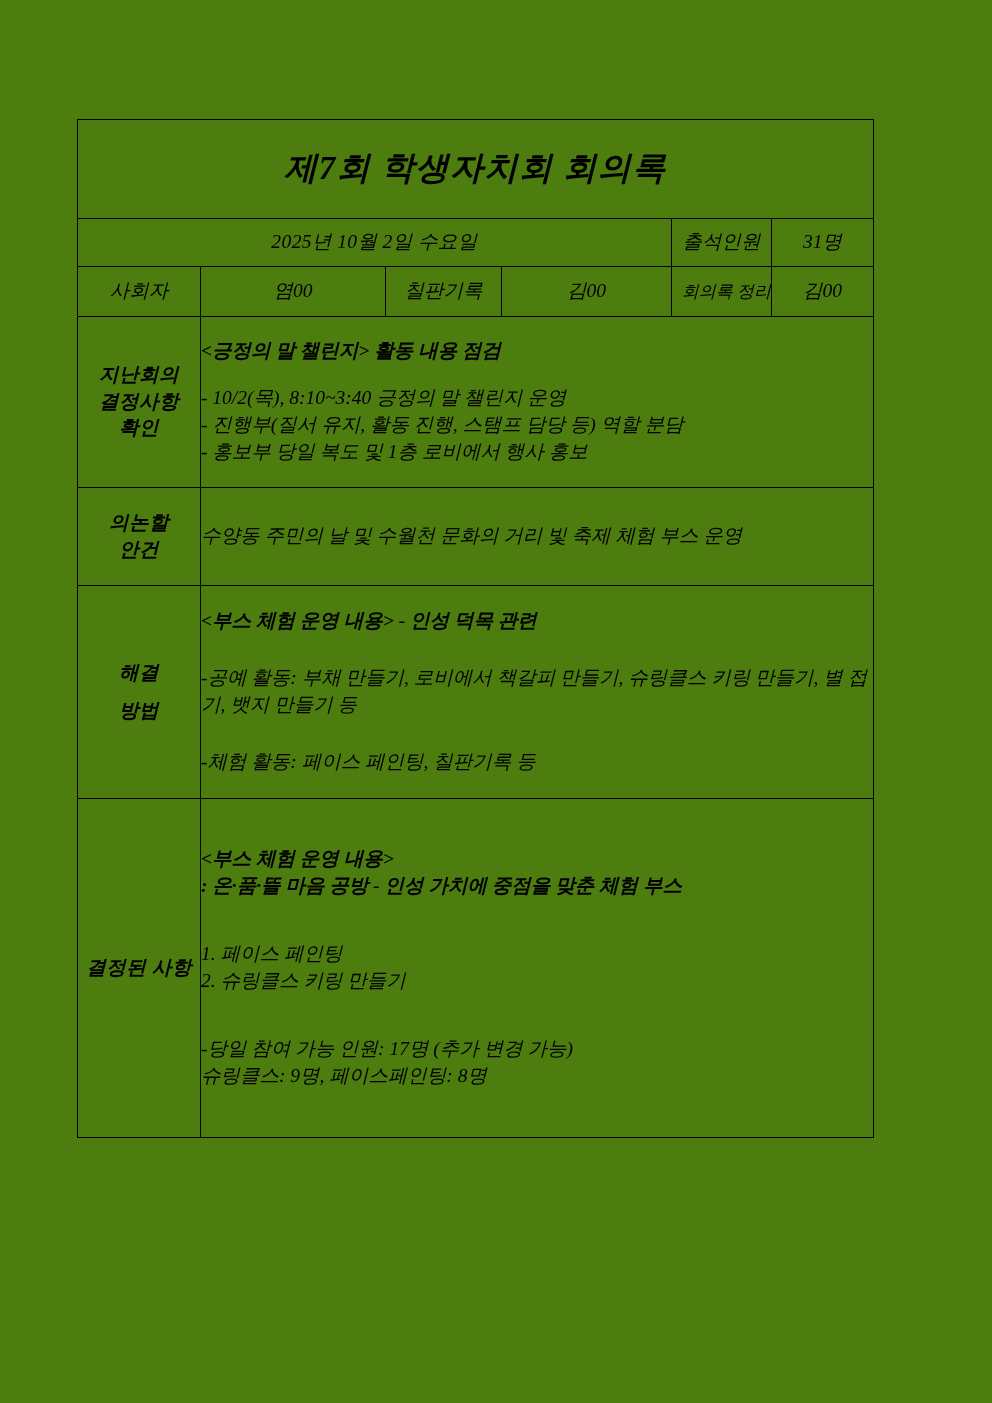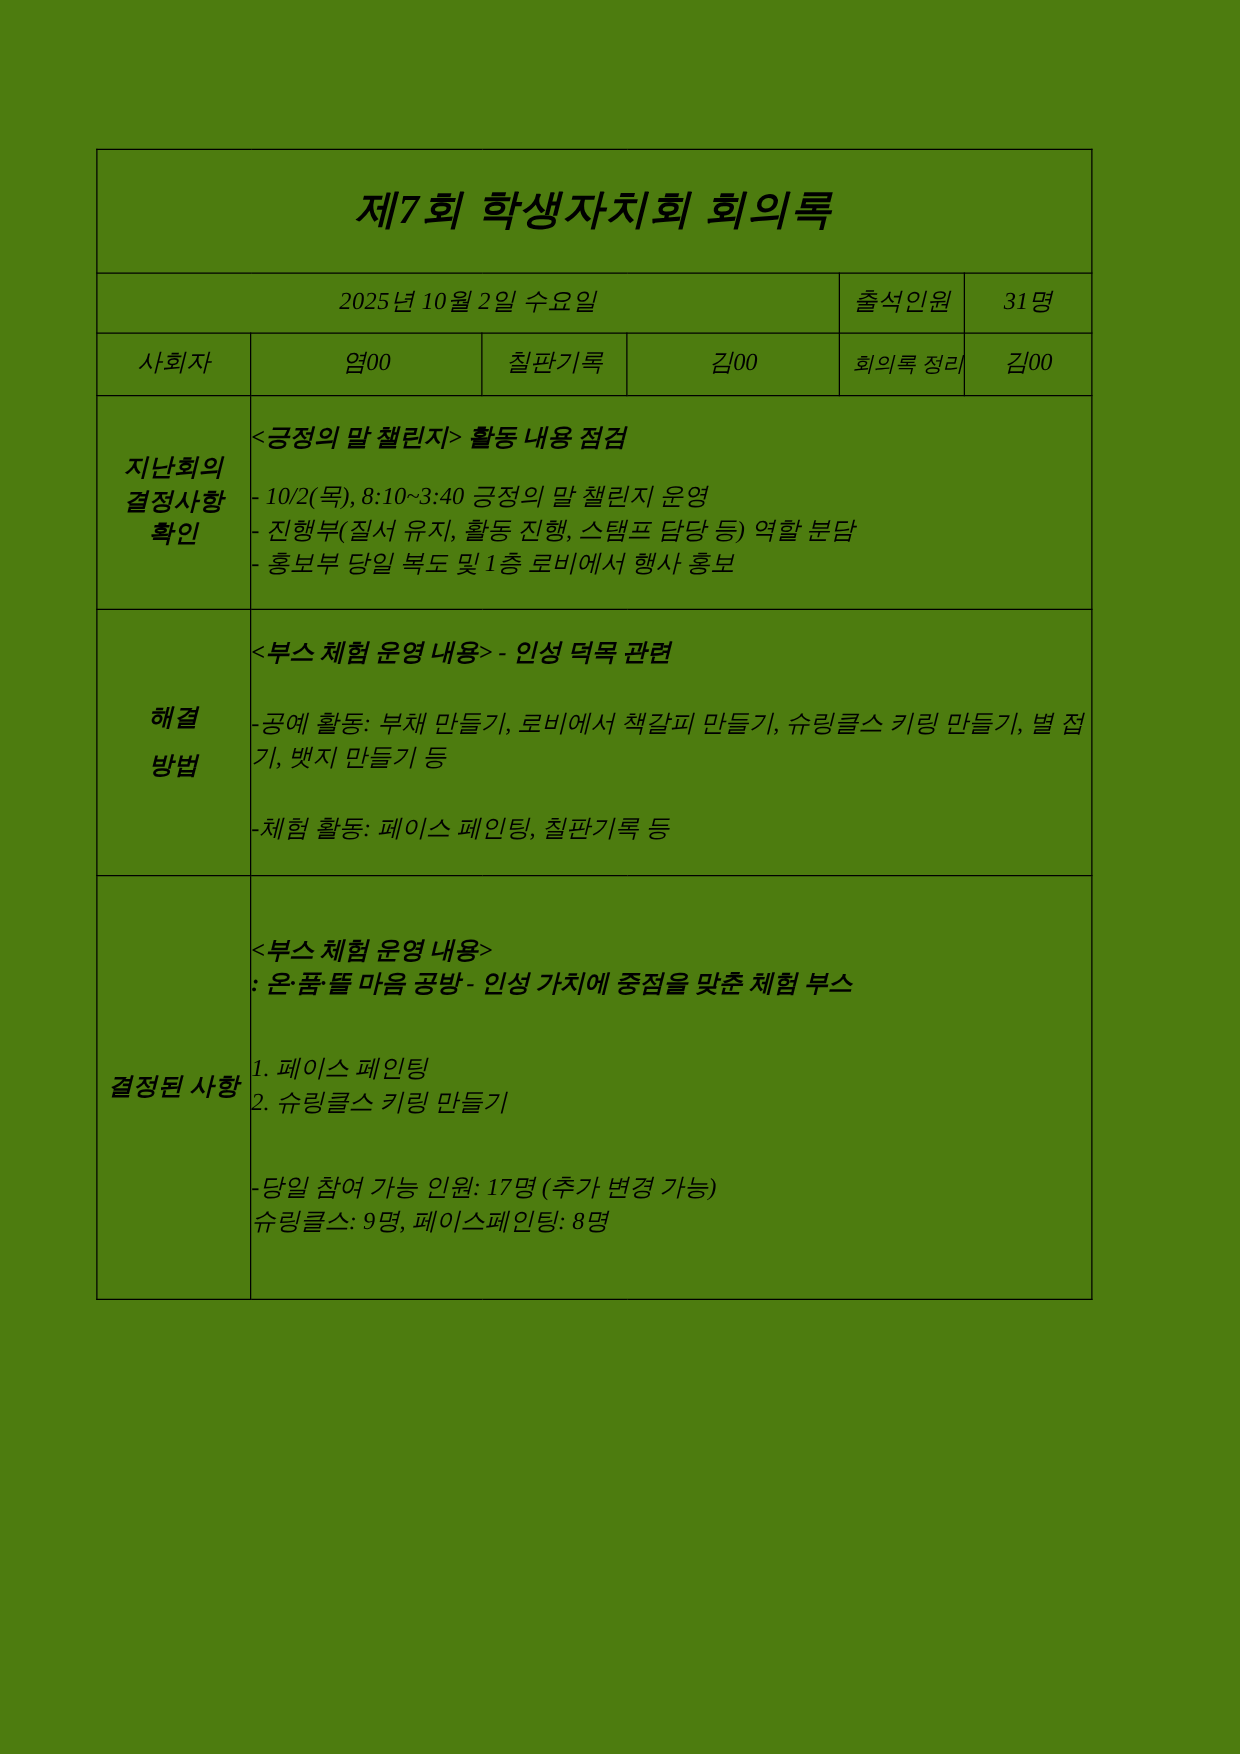--- a/index.html
+++ b/index.html
@@ -161,20 +161,29 @@
         </td>
         <td class="section-body" colspan="5">
           <div class="bodyline bold">&lt;긍정의 말 챌린지&gt; 활동 내용 점검</div>
           <div class="spacer-md"></div>
           <div class="bodyline">- 10/2(목), 8:10~3:40 긍정의 말 챌린지 운영</div>
           <div class="bodyline">- 진행부(질서 유지, 활동 진행, 스탬프 담당 등) 역할 분담</div>
           <div class="bodyline">- 홍보부 당일 복도 및 1층 로비에서 행사 홍보</div>
         </td>
       </tr>
 
+      <tr>
+        <td class="section-label" style="height:97px;">
+          <span class="lbl-line">의논할</span>
+          <span class="lbl-line">안건</span>
+        </td>
+        <td class="section-body vcenter" colspan="5">
+          <div class="bodyline">수양동 주민의 날 및 수월천 문화의 거리 빛 축제 체험 부스 운영</div>
+        </td>
+      </tr>
 
       <tr>
         <td class="section-label" style="height:212px;">
           <span class="lbl-line">해결</span>
           <span class="lbl-line" style="margin-top:11px;">방법</span>
         </td>
         <td class="section-body" colspan="5">
           <div class="bodyline bold">&lt;부스 체험 운영 내용&gt; - 인성 덕목 관련</div>
           <div class="spacer-lg"></div>
           <div class="bodyline wrap" style="padding-right:3px;">-공예 활동: 부채 만들기, 로비에서 책갈피 만들기, 슈링클스 키링 만들기, 별 접기, 뱃지 만들기 등</div>

